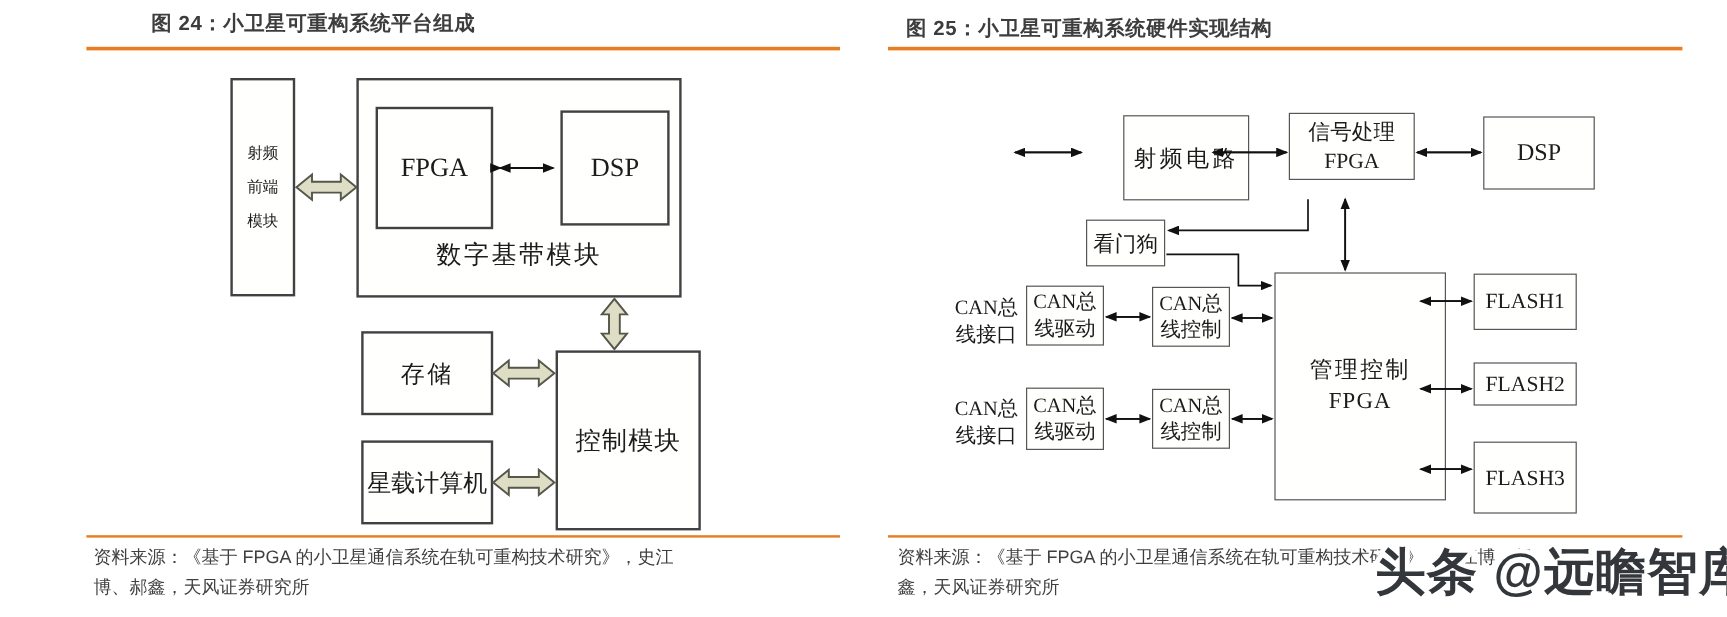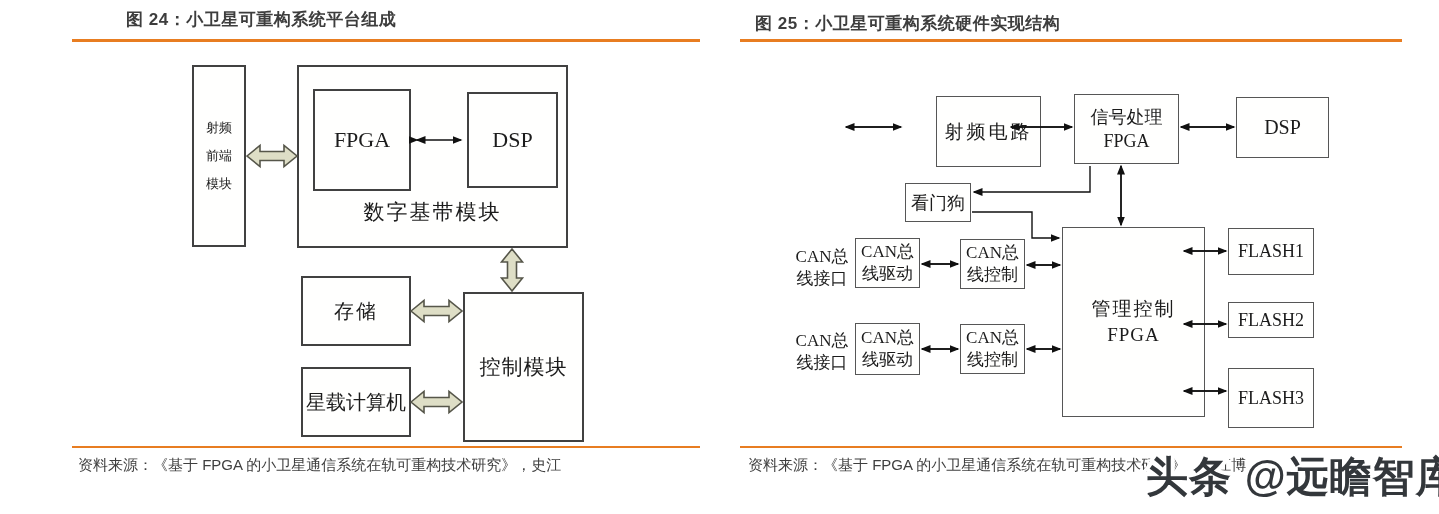--- a/index.html
+++ b/index.html
@@ -51,29 +51,30 @@
 <div class="box bL" style="left:301px;top:367px;width:110px;height:70px;font-size:20px;">
     <span>星载计算机</span>
   </div>
 <div class="box bL" style="left:463px;top:292px;width:121px;height:150px;font-size:21px;letter-spacing:1px;">
     <span>控制模块</span>
   </div>
 
 <div class="rule" style="left:72px;top:446px;width:628px;height:2px;"></div>
 <div class="abs src" style="left:78px;top:452px;">
   <div>资料来源：《基于 FPGA 的小卫星通信系统在轨可重构技术研究》，史江</div>
+  <div>博、郝鑫，天风证券研究所</div>
 </div>
 
 <div class="abs fig-title" style="left:755px;top:12px;">图 25：小卫星可重构系统硬件实现结构</div>
 <div class="rule" style="left:740px;top:39px;width:662px;height:3px;"></div>
 
 <div class="box bR" style="left:936px;top:96px;width:105px;height:71px;font-size:19px;letter-spacing:3px;">
     <span>射频电路</span>
   </div>
-<div class="box bR" style="left:1074px;top:94px;width:105px;height:70px;font-size:18px;line-height:24px;">
+<div class="box bR" style="left:1074px;top:94px;width:105px;height:56px;font-size:18px;line-height:24px;">
   <span>信号处理</span>
   <span>FPGA</span>
 </div>
 <div class="box bR" style="left:1236px;top:97px;width:93px;height:61px;font-size:20px;">
     <span>DSP</span>
   </div>
 <div class="box bR" style="left:905px;top:183px;width:66px;height:39px;font-size:18px;">
     <span>看门狗</span>
   </div>
 
@@ -114,20 +115,21 @@
 <div class="box bR" style="left:1228px;top:302px;width:86px;height:36px;font-size:18px;">
     <span>FLASH2</span>
   </div>
 <div class="box bR" style="left:1228px;top:368px;width:86px;height:60px;font-size:18px;">
     <span>FLASH3</span>
   </div>
 
 <div class="rule" style="left:740px;top:446px;width:662px;height:2px;"></div>
 <div class="abs src" style="left:748px;top:452px;">
   <div>资料来源：《基于 FPGA 的小卫星通信系统在轨可重构技术研究》，史江博、郝</div>
+  <div>鑫，天风证券研究所</div>
 </div>
 
 <svg class="overlay" width="1439" height="514" viewBox="0 0 1439 514">
   <defs>
     <marker id="ah" markerUnits="userSpaceOnUse" markerWidth="10" markerHeight="8" refX="8.5" refY="4" orient="auto">
       <path d="M0,0 L10,4 L0,8 Z" fill="#111"></path>
     </marker>
   </defs>
 
   <line x1="417" y1="140" x2="461" y2="140" stroke="#111" stroke-width="1.6" marker-start="url(#ah)" marker-end="url(#ah)" transform="rotate(180 419 140) rotate(180 419 140)"></line>

